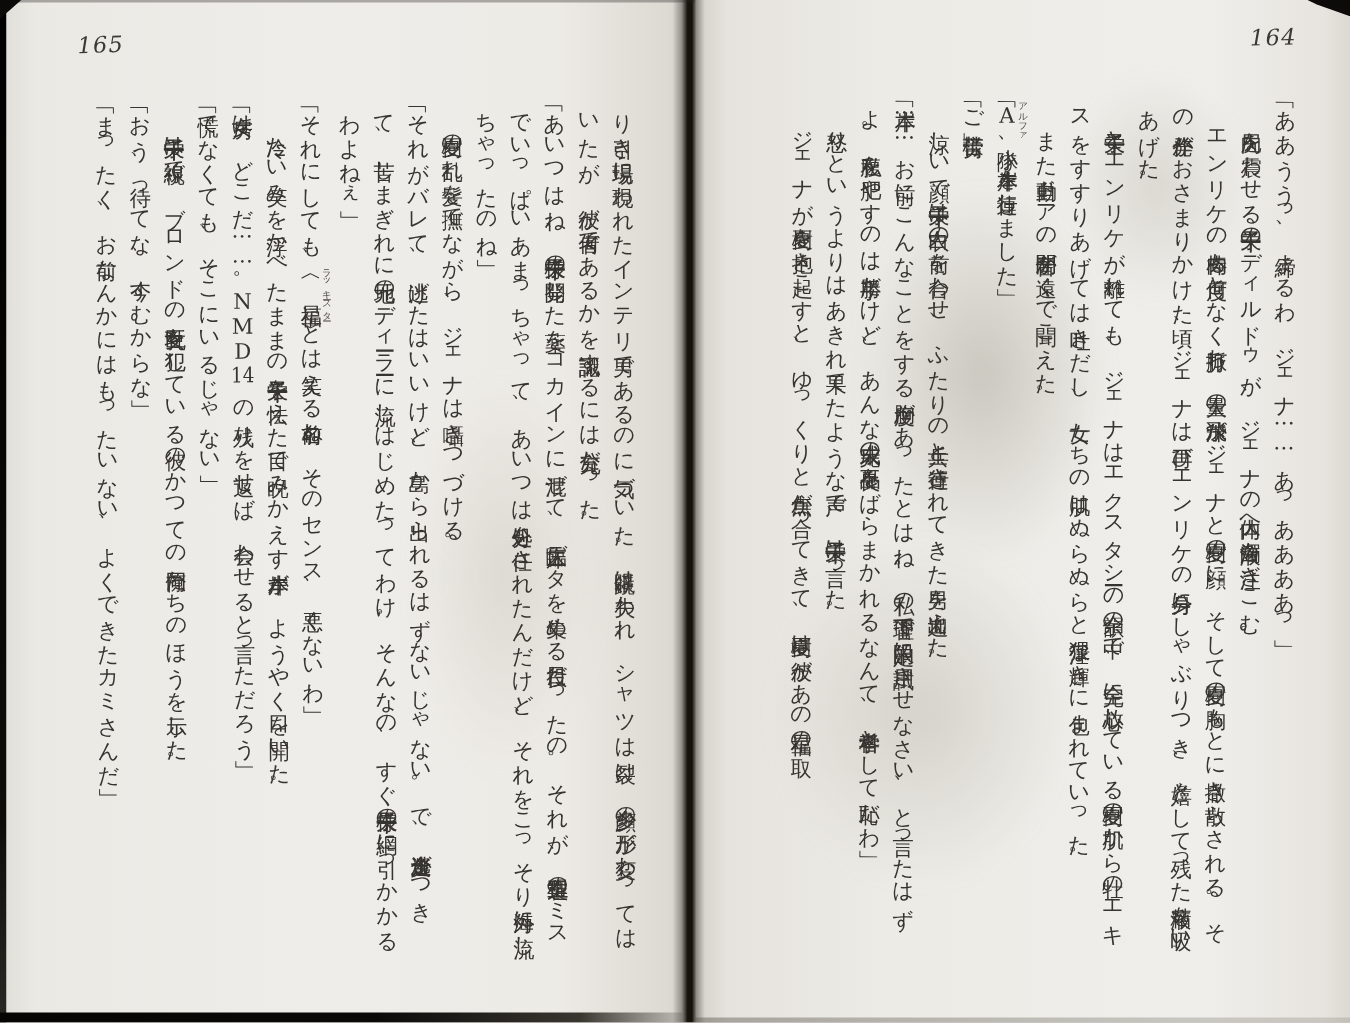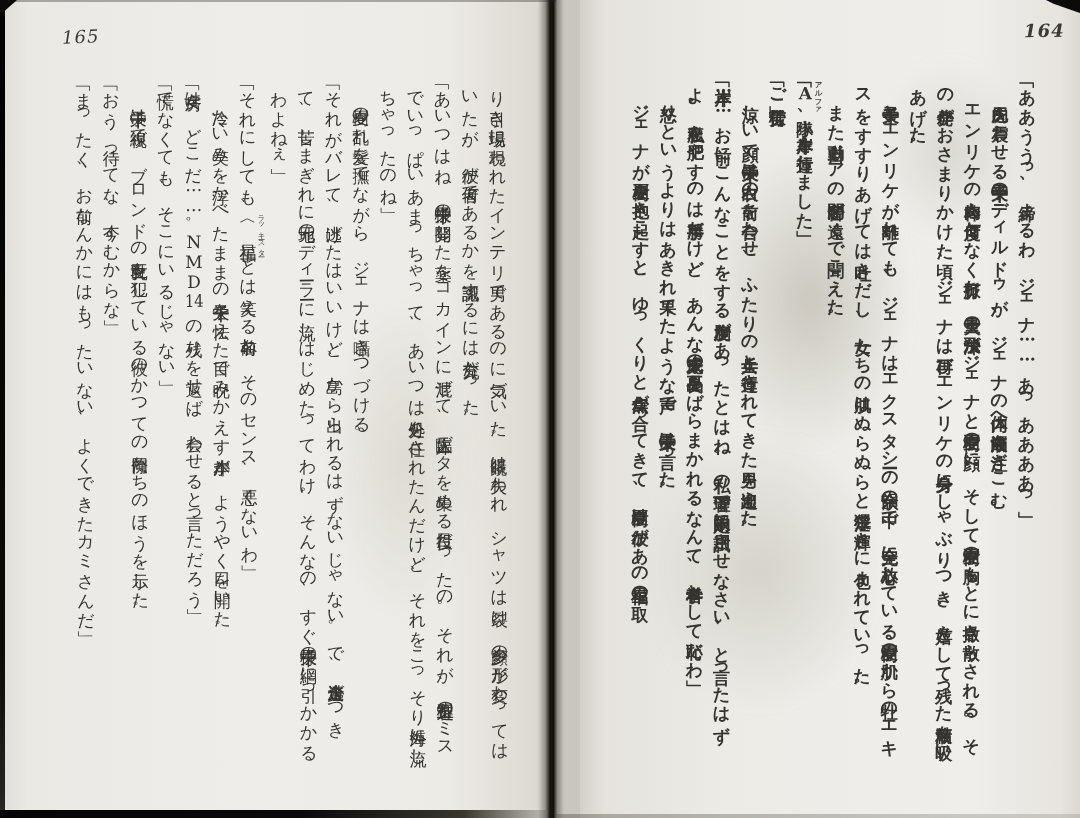--- a/index.html
+++ b/index.html
@@ -6,23 +6,22 @@
   .scan{
     position:relative;width:1080px;height:818px;overflow:hidden;
     font-family:"DejaVu Serif","Liberation Serif",serif;
   }
   .page{position:absolute;top:0;bottom:0;}
   .page-left{
     left:0;width:556px;
     background:linear-gradient(90deg,#dfddd8 0,#ebe9e4 5%,#efede9 45%,#edebe6 80%,#ddd9d3 96%,#cfccc5 100%);
   }
   .page-right{
-    left:580px;right:0;
+    left:556px;right:0;
     background:linear-gradient(90deg,#d3d0ca 0,#e6e3de 5%,#ecebe6 30%,#efeeea 78%,#e7e4df 96%,#dcd8d2 100%);
-    font-weight:bold;
   }
   
   .page-text{
     position:absolute;
     writing-mode:vertical-rl;
     text-orientation:upright;
     font-size:17px;
     line-height:27.3px;
     height:682px;
     width:464px;

